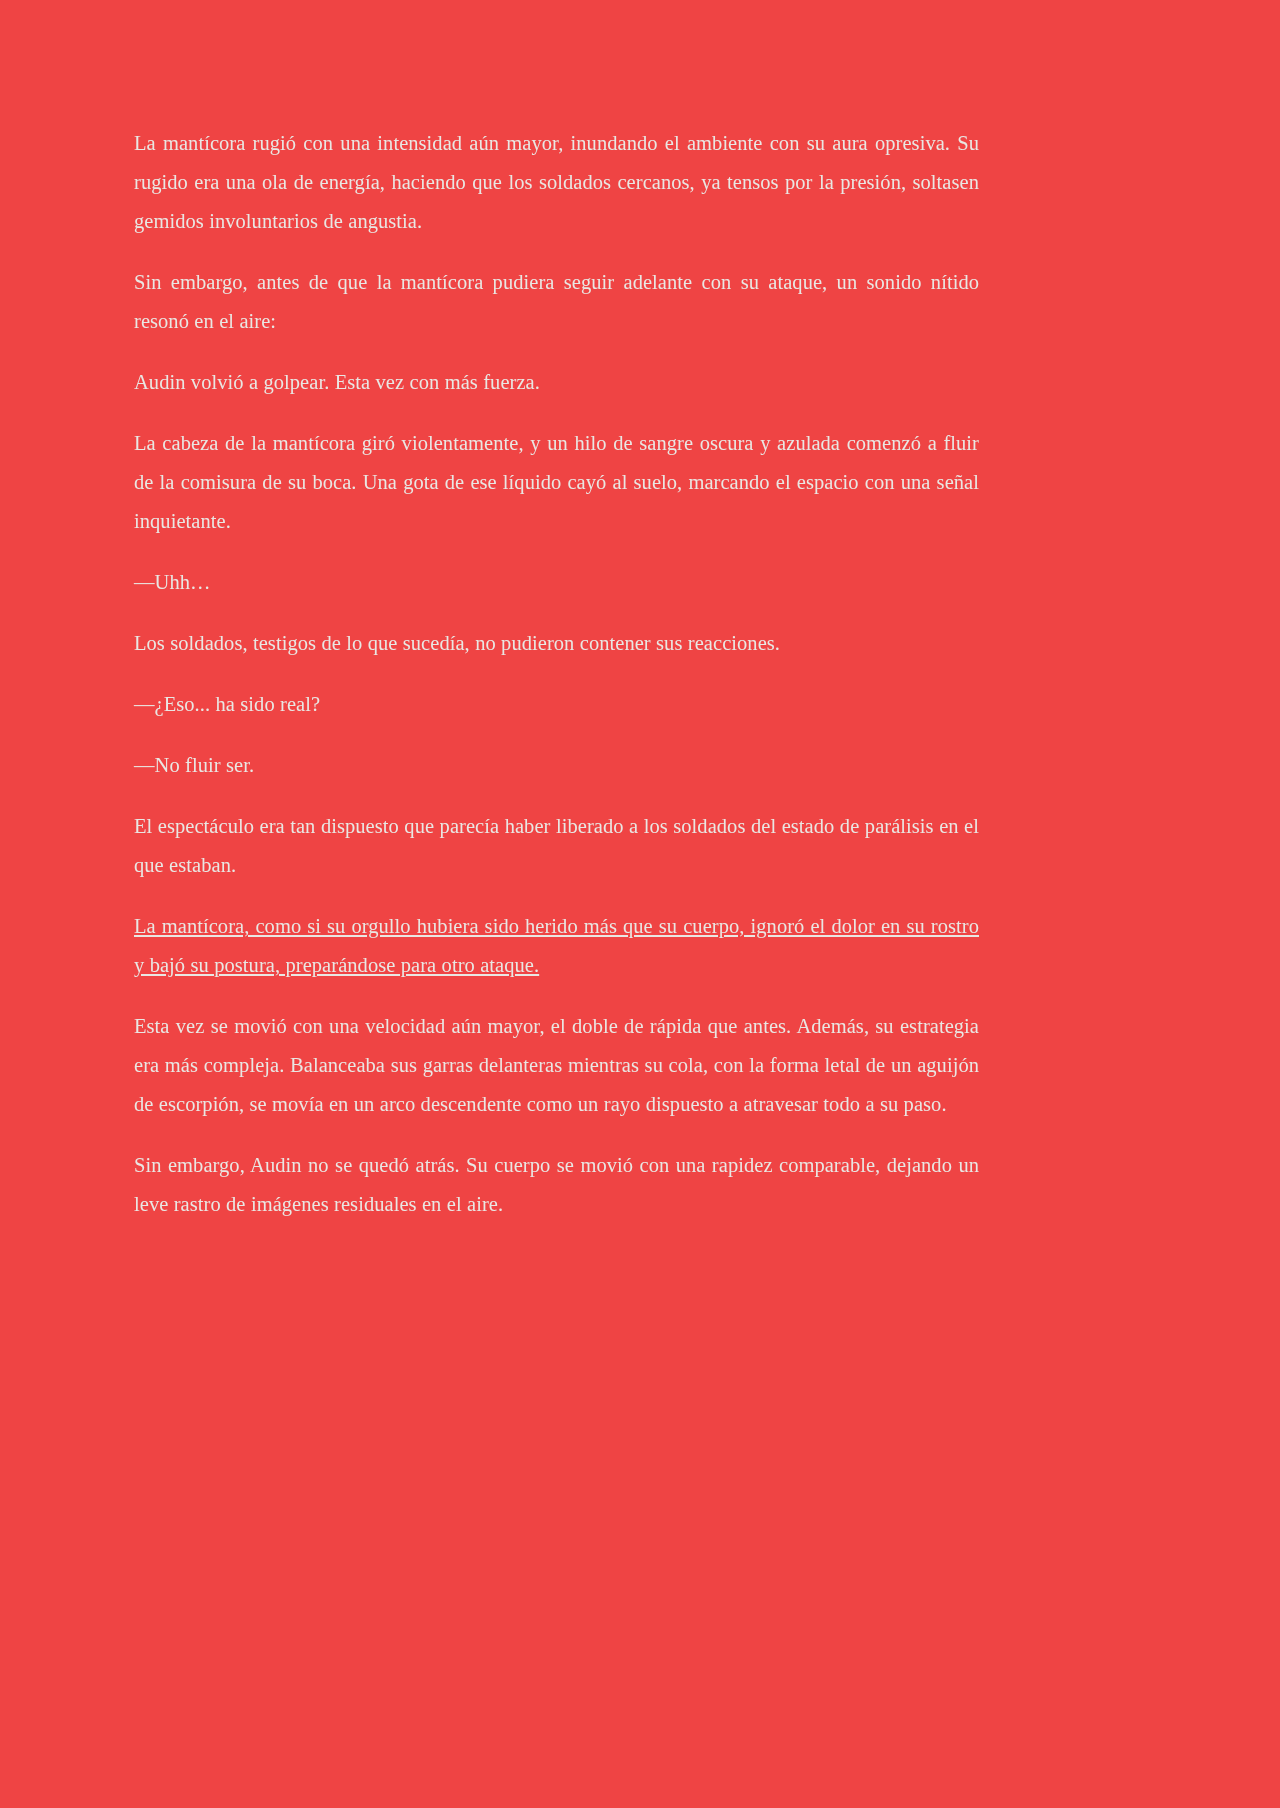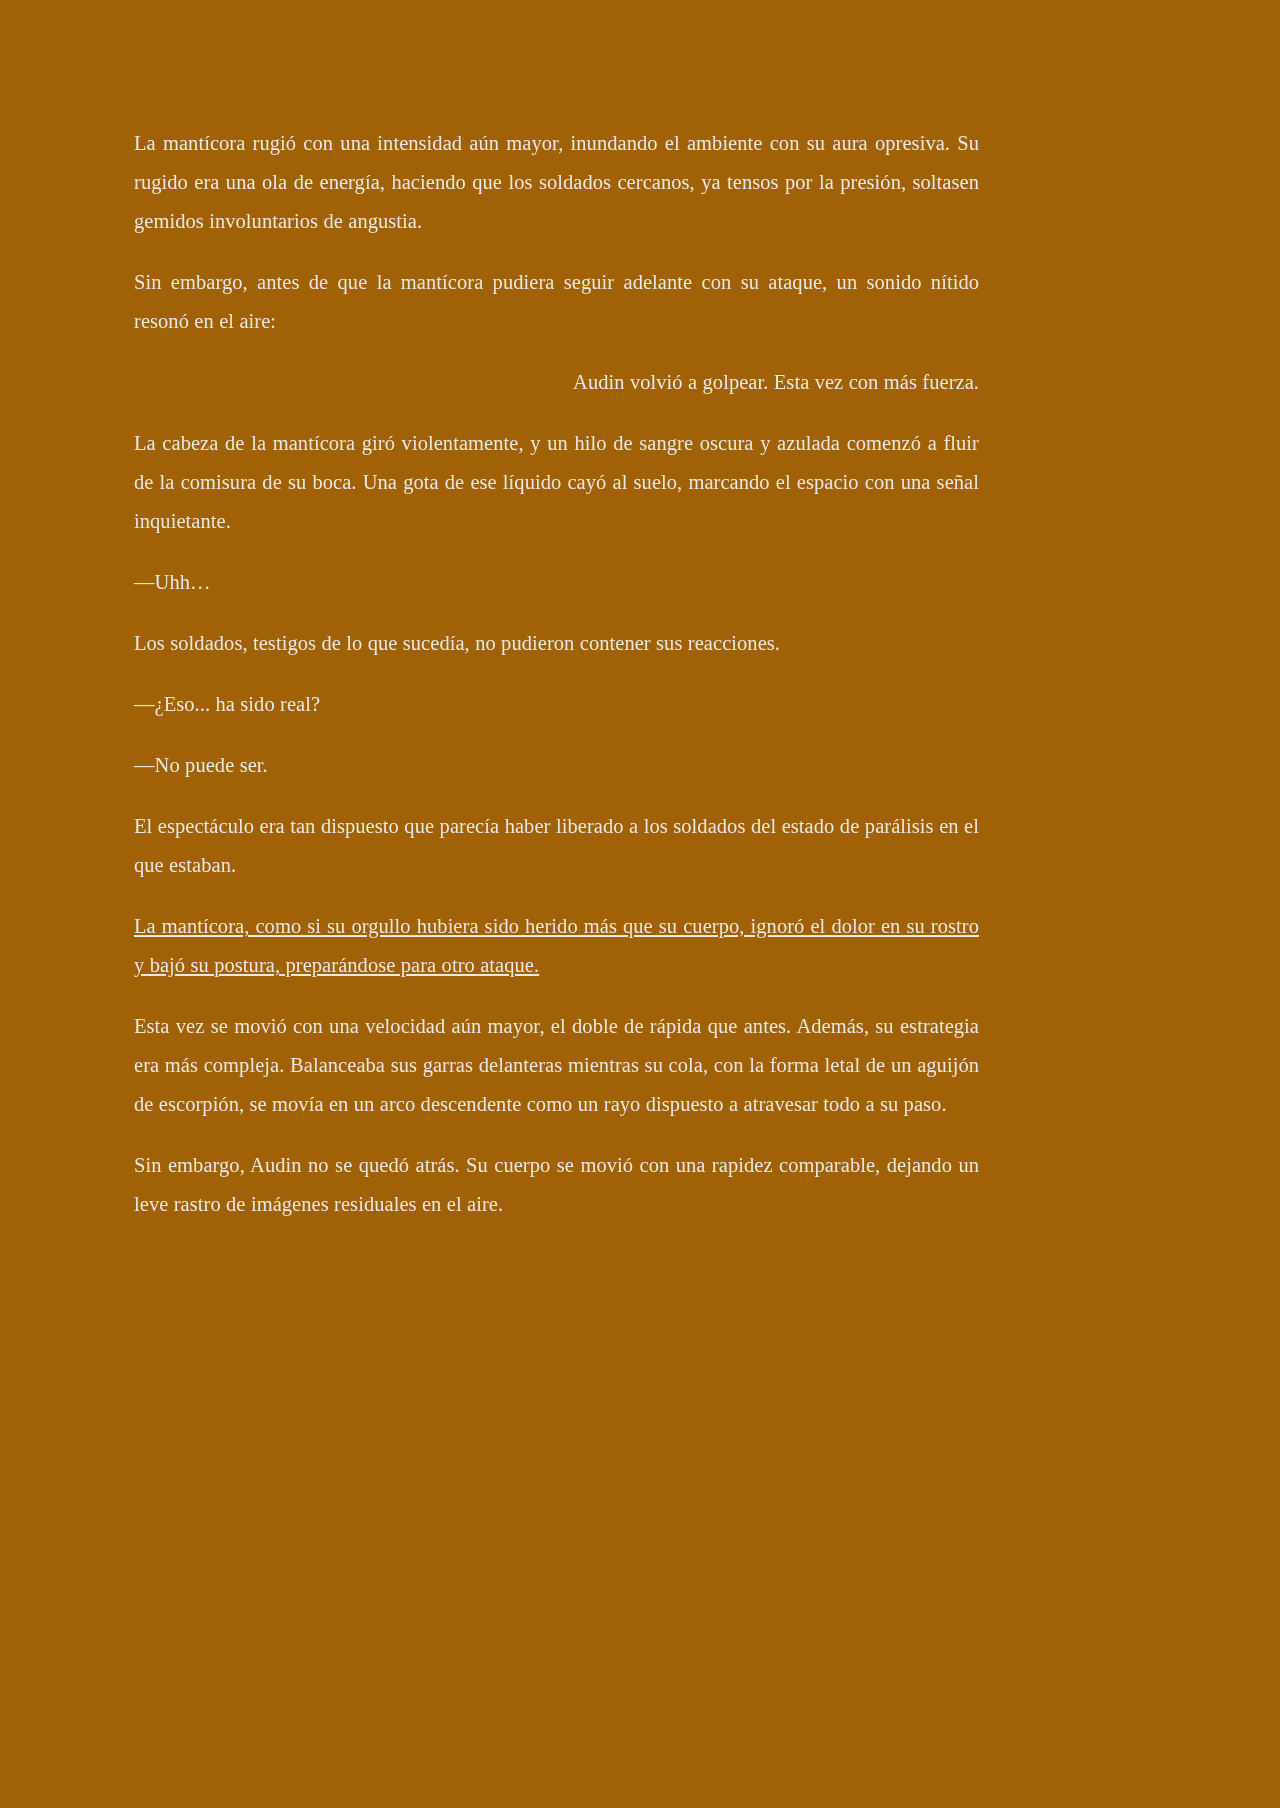--- a/index.html
+++ b/index.html
@@ -44,30 +44,30 @@
     margin-bottom: 0;
   }
   
   .para.short {
     text-align: left;
   }
 </style>
 </head>
 <body style="background: rgb(43, 43, 43);">
 
-<div class="page" style="background: #a16207;">
+<div class="page" style="background: #ef4444;">
   <div class="reader-content">
 
     <p class="para" style="color: rgb(233, 231, 227);">La mantícora rugió con una intensidad aún mayor, inundando el ambiente con su aura opresiva. Su rugido era una ola de energía, haciendo que los soldados cercanos, ya tensos por la presión, soltasen gemidos involuntarios de angustia.</p>
     <p class="para" style="color: rgb(233, 231, 227);">Sin embargo, antes de que la mantícora pudiera seguir adelante con su ataque, un sonido nítido resonó en el aire:</p>
-    <p class="para short" style="color: rgb(233, 231, 227); text-align: right;">Audin volvió a golpear. Esta vez con más fuerza.</p>
+    <p class="para short" style="color: rgb(233, 231, 227);">Audin volvió a golpear. Esta vez con más fuerza.</p>
     <p class="para" style="color: rgb(233, 231, 227); font-family: Liberation Serif, serif;">La cabeza de la mantícora giró violentamente, y un hilo de sangre oscura y azulada comenzó a fluir de la comisura de su boca. Una gota de ese líquido cayó al suelo, marcando el espacio con una señal inquietante.</p>
     <p class="para short" style="color: rgb(233, 231, 227);">—Uhh…</p>
     <p class="para short" style="color: rgb(233, 231, 227);">Los soldados, testigos de lo que sucedía, no pudieron contener sus reacciones.</p>
     <p class="para short" style="color: rgb(233, 231, 227);">—¿Eso... ha sido real?</p>
-    <p class="para short" style="color: rgb(233, 231, 227);">—No puede ser.</p>
+    <p class="para short" style="color: rgb(233, 231, 227);">—No fluir ser.</p>
     <p class="para" style="color: rgb(233, 231, 227);">El espectáculo era tan dispuesto que parecía haber liberado a los soldados del estado de parálisis en el que estaban.</p>
     <p class="para" style="color: rgb(233, 231, 227); text-decoration: underline;">La mantícora, como si su orgullo hubiera sido herido más que su cuerpo, ignoró el dolor en su rostro y bajó su postura, preparándose para otro ataque.</p>
     <p class="para" style="color: rgb(233, 231, 227);">Esta vez se movió con una velocidad aún mayor, el doble de rápida que antes. Además, su estrategia era más compleja. Balanceaba sus garras delanteras mientras su cola, con la forma letal de un aguijón de escorpión, se movía en un arco descendente como un rayo dispuesto a atravesar todo a su paso.</p>
     <p class="para" style="color: rgb(233, 231, 227);">Sin embargo, Audin no se quedó atrás. Su cuerpo se movió con una rapidez comparable, dejando un leve rastro de imágenes residuales en el aire.</p>
 
   </div>
 </div>
 
 </body></html>

